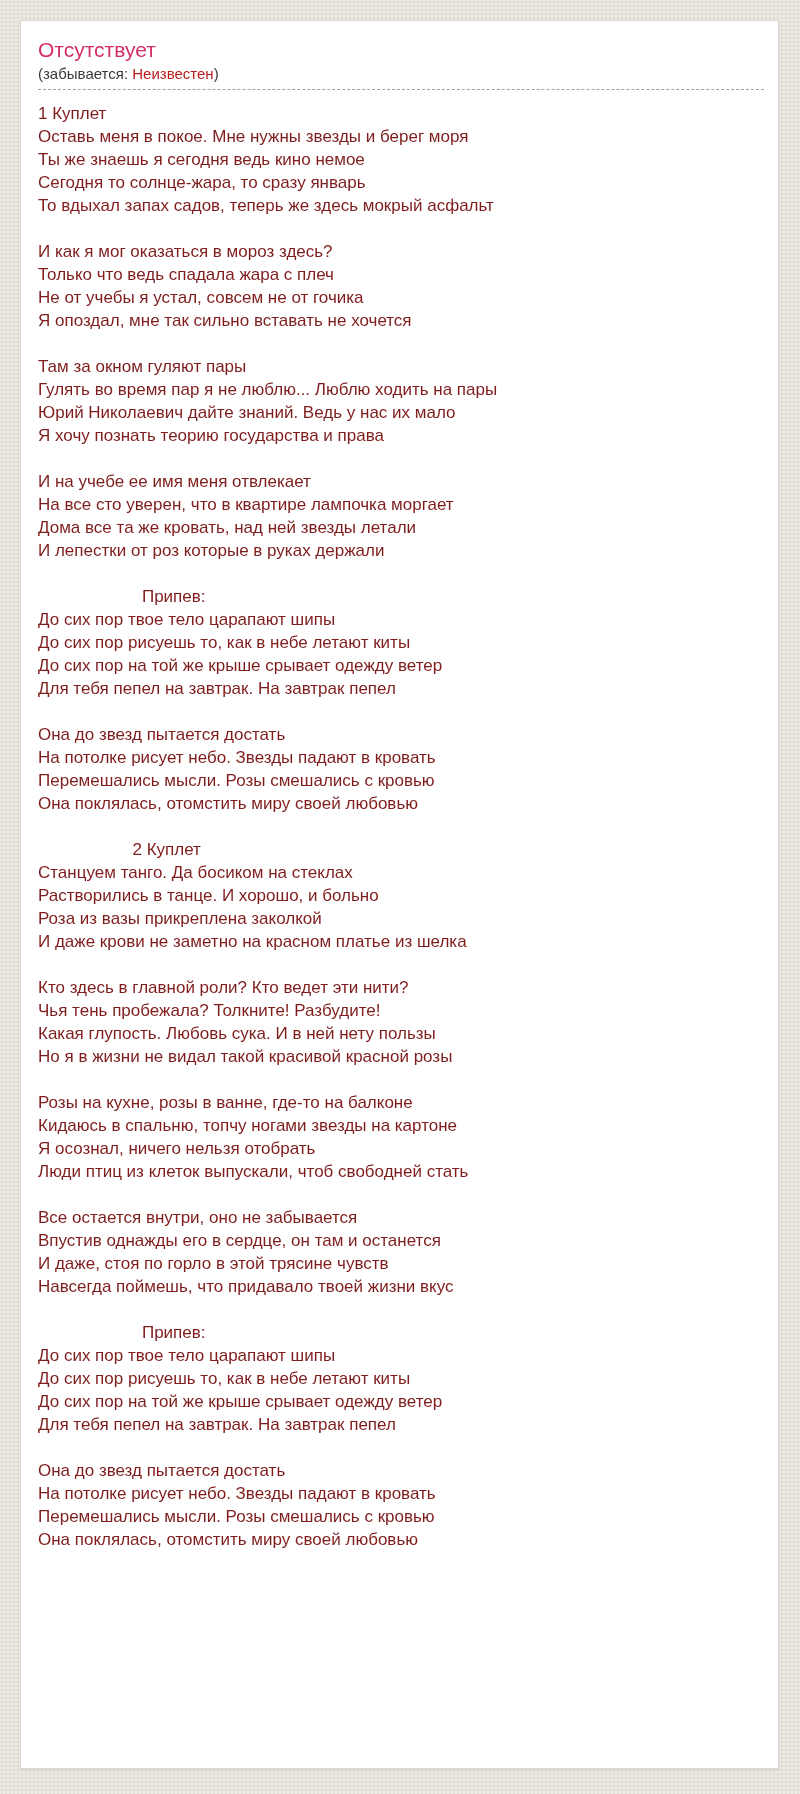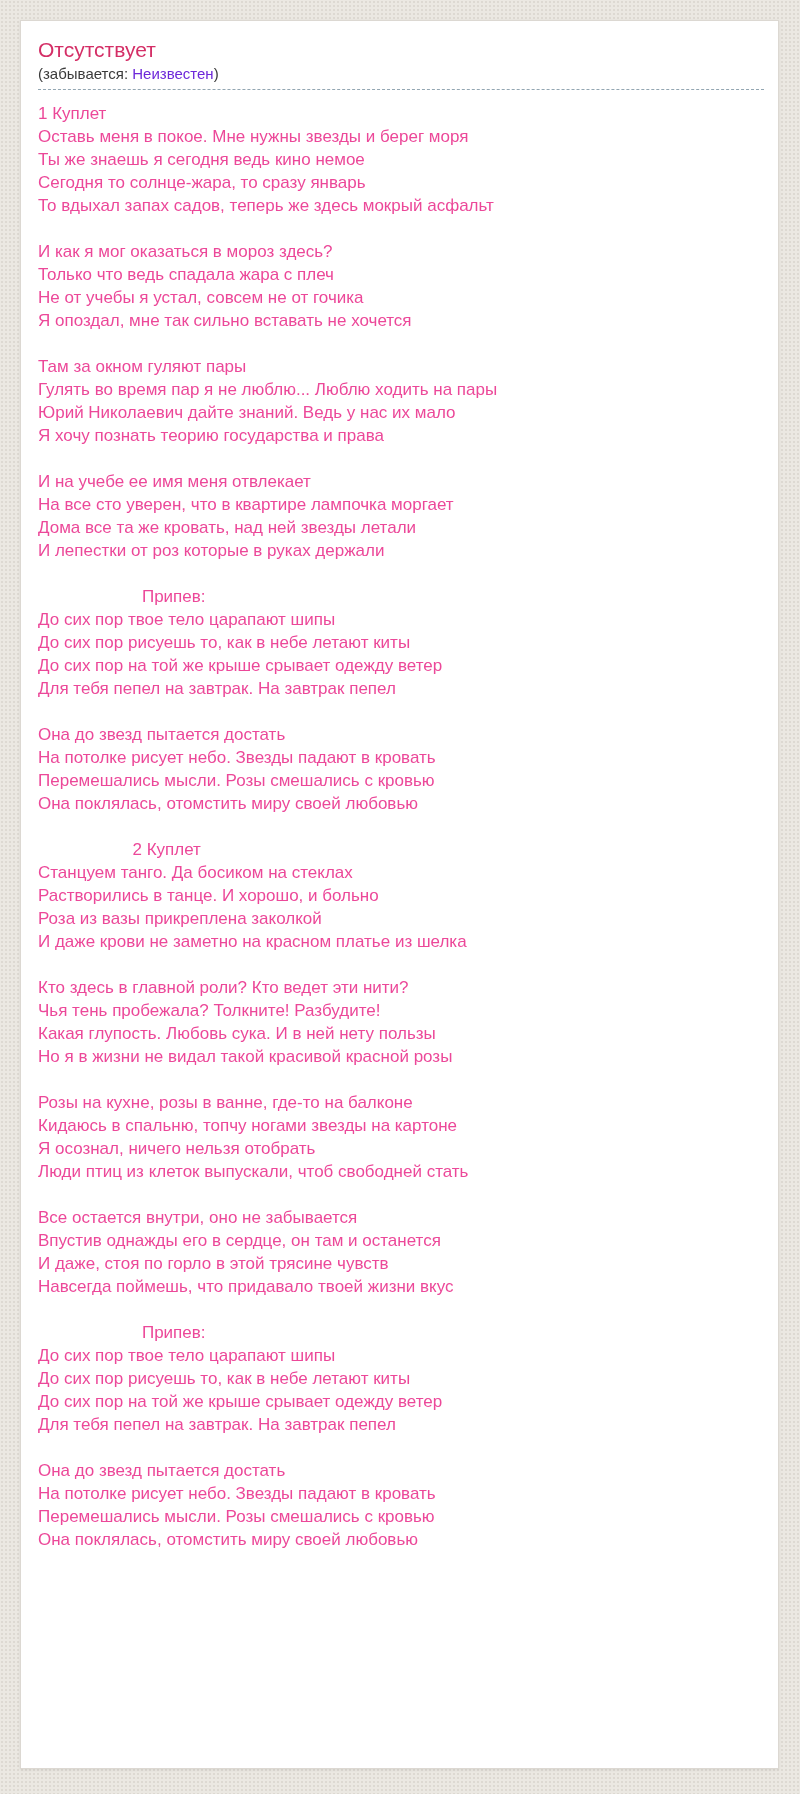--- a/index.html
+++ b/index.html
@@ -42,29 +42,29 @@
   .artist-line {
     margin: 0;
     padding: 2px 0 6px 0;
     font-size: 15px;
     line-height: 19px;
     color: #3a3a3a;
     border-bottom: 1px dashed #93a6b2;
     white-space: pre-wrap;
   }
   .artist-link {
-    color: #6d28d9;
+    color: #b91c1c;
     text-decoration: none;
     cursor: pointer;
   }
   .lyrics {
     margin-top: 12px;
     font-size: 17px;
     line-height: 23px;
-    color: #ec4899;
+    color: #7f1d1d;
     white-space: pre-wrap;
   }
 </style>
 </head>
 <body>
 
 <div class="page">
   <div class="card">
 
     <h1 class="song-title">Отсутствует</h1>

